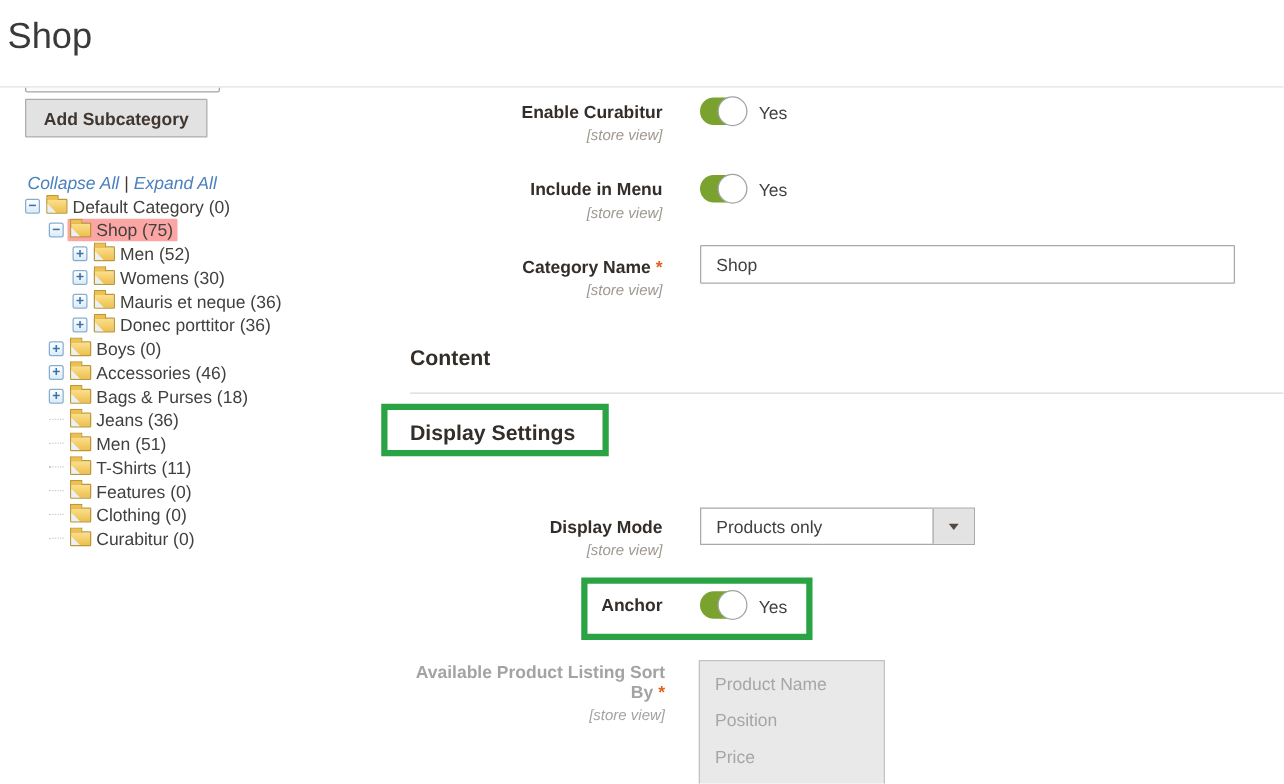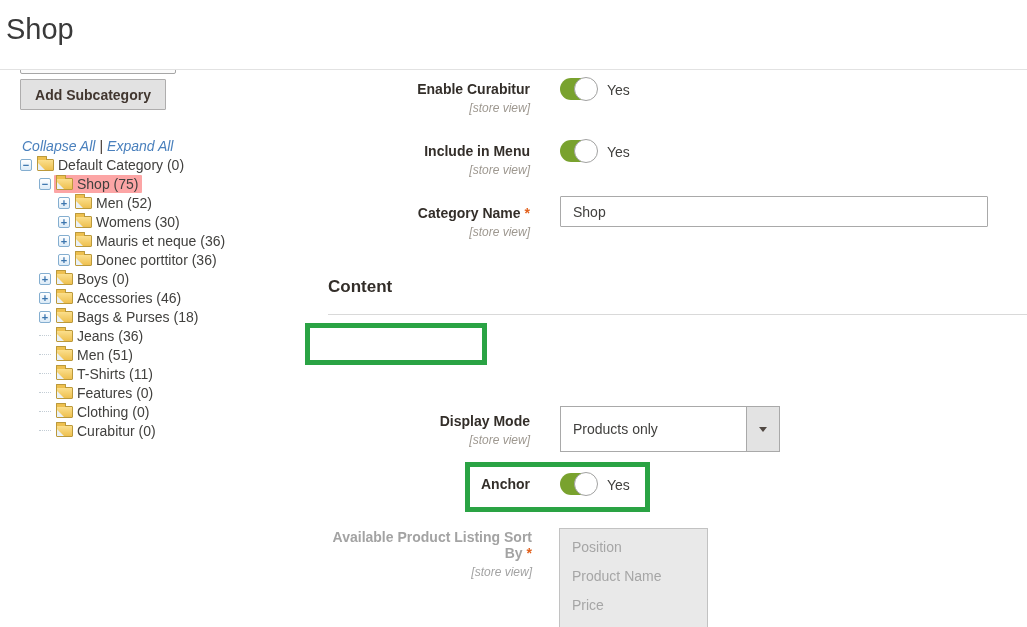--- a/index.html
+++ b/index.html
@@ -61,21 +61,21 @@
                 font-family:"Liberation Sans",sans-serif; font-size:14px; color:#41403e; z-index:2; }
 
   .section-title { position:absolute; font-size:17px; font-weight:700; color:#332e29; z-index:2; }
   .divider { position:absolute; left:328px; top:314px; width:699px; height:1px; background:#d9d9d9; }
 
   .green-box { position:absolute; border:5px solid #2aa344; background:transparent;
                pointer-events:none; z-index:6; }
   .ds-box { left:305px; top:323px; width:182px; height:42px; }
   .anchor-box { left:465px; top:462px; width:185px; height:50px; }
 
-  .select { position:absolute; left:560px; top:406px; width:220px; height:46px;
+  .select { position:absolute; left:560px; top:406px; width:220px; height:30px;
             border:1px solid #a9a9a9; background:#fff; display:flex; align-items:center;
             cursor:pointer; z-index:2; }
   .select-value { padding-left:12px; font-size:14px; color:#41403e; flex:1; }
   .select-arrow { width:33px; height:100%; background:#e3e3e3; border-left:1px solid #a9a9a9;
                   display:flex; align-items:center; justify-content:center; }
   .caret { width:0; height:0; border-left:4px solid transparent; border-right:4px solid transparent;
            border-top:5px solid #514943; }
 
   .sort-label { left:312px; width:220px; top:529px; }
   .multiselect { position:absolute; left:559px; top:528px; width:149px; height:105px;
@@ -226,20 +226,21 @@
 
   <div class="f-label" style="top:205px">
     <span>Category Name</span><span class="req">*</span>
     <span class="f-scope">[store view]</span>
   </div>
   <input class="text-input" type="text" value="Shop" style="">
 
   <div class="section-title" style="left:328px; top:277px">Content</div>
   <div class="divider"></div>
 
+  <div class="section-title" style="left:328px; top:337px">Display Settings</div>
   <div class="green-box ds-box"></div>
 
   <div class="f-label" style="top:413px">
     <span>Display Mode</span>
     <span class="f-scope">[store view]</span>
   </div>
   <div class="select">
     <span class="select-value">Products only</span>
     <span class="select-arrow">
       <span class="caret"></span>
@@ -253,18 +254,18 @@
     <span class="knob"></span>
   </div>
   <span class="toggle-text" style="top:477px">Yes</span>
   <div class="green-box anchor-box"></div>
 
   <div class="f-label sort-label disabled">
     <span>Available Product Listing Sort By</span><span class="req">*</span>
     <span class="f-scope">[store view]</span>
   </div>
   <div class="multiselect">
+      <div class="ms-option">Product Name</div>
       <div class="ms-option">Position</div>
-      <div class="ms-option">Product Name</div>
       <div class="ms-option">Price</div>
     </div>
 
 </div>
 
 </body></html>

